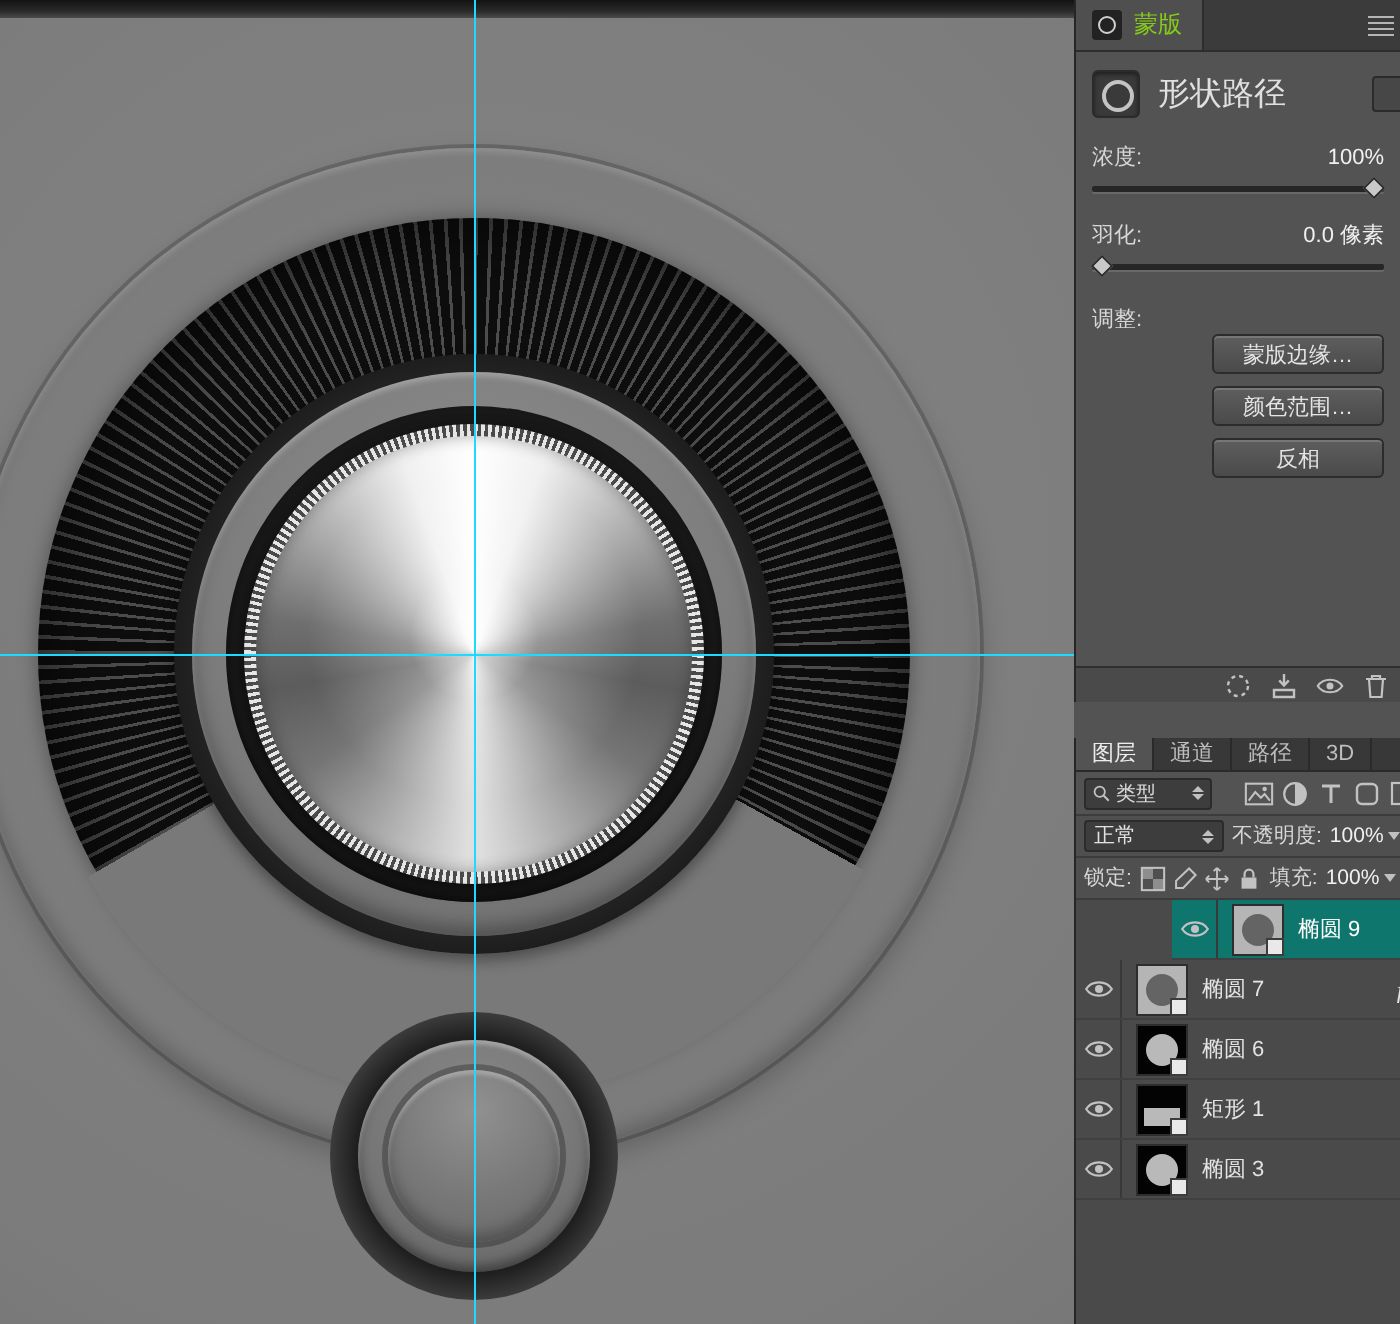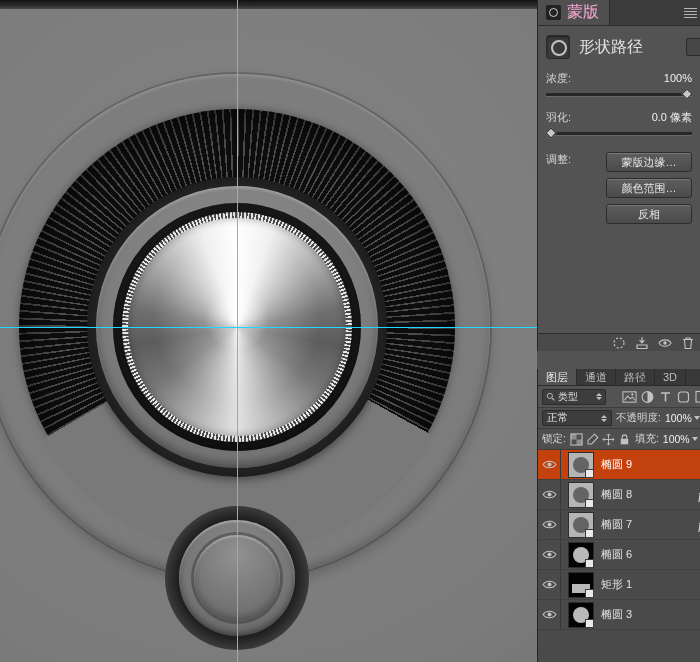--- a/index.html
+++ b/index.html
@@ -83,39 +83,39 @@
 
   
   .masks-panel {
     position:absolute; left:537px; top:0; width:163px; height:351px;
     background:#535353; border-left:1px solid #262626; overflow:hidden;
   }
   .panel-header { height:26px; background:#3b3b3b; border-bottom:1px solid #2d2d2d; display:flex; align-items:stretch; }
   .panel-tab { display:flex; align-items:center; gap:6px; padding:0 10px 0 8px; background:#4f4f4f; border-right:1px solid #2d2d2d; }
   .mask-icon { width:15px; height:15px; background:#222; border-radius:2px; position:relative; flex:none; }
   .mask-icon::after { content:""; position:absolute; left:3px; top:3px; width:7px; height:7px; border:1.5px solid #cfcfcf; border-radius:50%; }
-  .panel-tab-label { font-size:16px; color:#f9a8d4; }
+  .panel-tab-label { font-size:12px; color:#84cc16; }
   .panel-menu { margin-left:auto; align-self:center; margin-right:3px; width:13px; }
   .panel-menu i { display:block; height:1px; background:#b5b5b5; margin:2px 0; }
 
   .mask-type-row { display:flex; align-items:center; gap:9px; padding:9px 8px 7px; position:relative; }
   .shape-path-icon { width:24px; height:24px; background:#3a3a3a; border:1px solid #2b2b2b; border-radius:3px; position:relative; flex:none; box-shadow: inset 0 1px 2px rgba(0,0,0,0.5); }
   .shape-path-icon::after { content:""; position:absolute; left:4px; top:4px; width:12px; height:12px; border:2px solid #c4c4c4; border-radius:50%; }
   .mask-type-label { font-size:16px; color:#e0e0e0; }
   .mask-add-btn { position:absolute; right:-8px; top:12px; width:22px; height:18px; background:#474747; border:1px solid #2b2b2b; border-radius:2px; }
 
   .slider-row { padding:5px 8px 0; }
   .slider-head { display:flex; justify-content:space-between; align-items:baseline; font-size:11px; color:#d6d6d6; margin-bottom:7px; }
   .slider-head .val { color:#f0f0f0; }
   .slider-track { position:relative; height:3px; background:#262626; border-radius:1px; box-shadow:0 1px 0 rgba(255,255,255,0.13); margin-bottom:9px; }
   .slider-handle { position:absolute; top:-3px; width:8px; height:8px; background:#c9c9c9; border:1px solid #2a2a2a; transform:rotate(45deg); }
   .slider-handle.right { right:1px; }
   .slider-handle.left  { left:1px; }
 
-  .adjust-row { display:flex; padding:8px 8px 0; }
+  .adjust-row { display:flex; padding:8px 8px 0;flex-direction:column; }
   .adjust-label { font-size:11px; color:#d6d6d6; }
   .adjust-buttons { margin-left:auto; display:flex; flex-direction:column; gap:6px; }
   .adjust-buttons button {
     width:86px; height:20px; background:linear-gradient(#5e5e5e,#4a4a4a);
     border:1px solid #2c2c2c; border-radius:3px; color:#e4e4e4; font-size:11px;
     font-family:inherit; box-shadow: inset 0 1px 0 rgba(255,255,255,0.16); padding:0 3px; white-space:nowrap; overflow:hidden;
   }
   .masks-footer {
     position:absolute; left:0; right:0; bottom:0; height:18px; border-top:1px solid #2e2e2e;
     background:#4a4a4a; display:flex; justify-content:flex-end; align-items:center; gap:9px; padding:0 5px; color:#c2c2c2;
@@ -145,21 +145,21 @@
   .blend-combo { width:70px; height:16px; background:#3d3d3d; border:1px solid #2b2b2b; border-radius:2px; display:flex; align-items:center; padding:0 4px; font-size:10.5px; color:#e2e2e2; flex:none; }
   .value-chip { color:#f0f0f0; display:inline-flex; align-items:center; gap:2px; white-space:nowrap; }
   .dn-caret { width:0; height:0; border-left:3px solid transparent; border-right:3px solid transparent; border-top:4px solid #c0c0c0; display:inline-block; }
   .lbl { white-space:nowrap;text-align:center; }
   .lock-icons { display:flex; gap:3px; }
   .lock-icons .f-icon { width:13px; height:13px; }
   .fill-label { margin-left:auto; }
 
   .layers-list { flex:1; overflow:hidden; background:#4a4a4a; }
   .layer-row { height:30px; display:flex; align-items:center; border-bottom:1px solid #404040; position:relative; overflow:hidden; background:#4a4a4a; }
-  .layer-row.selected { background:#c2410c; }
+  .layer-row.selected { background:#0f766e;margin-left:48px; }
   .eye-cell { width:23px; align-self:stretch; border-right:1px solid #393939; display:flex; align-items:center; justify-content:center; color:#d2d2d2; flex:none; }
   .eye-cell .f-icon { width:15px; height:11px; }
   .thumb { width:24px; height:24px; margin-left:8px; position:relative; flex:none; box-shadow:0 0 0 1px #2d2d2d; }
   .thumb.light-circle { background:#b5b5b5; }
   .thumb.light-circle::before { content:""; position:absolute; left:4px; top:4px; width:16px; height:16px; border-radius:50%; background:#646464; }
   .thumb.dark-circle { background:#030303; }
   .thumb.dark-circle::before { content:""; position:absolute; left:4px; top:4px; width:16px; height:16px; border-radius:50%; background:#b9b9b9; }
   .thumb.dark-rect { background:#030303; }
   .thumb.dark-rect::before { content:""; position:absolute; left:3px; top:11px; width:18px; height:9px; background:#b9b9b9; }
   .thumb .badge { position:absolute; right:-1px; bottom:-1px; width:9px; height:9px; background:#e9e9e9; border:1px solid #3c3c3c; }
@@ -387,75 +387,60 @@
             <span class="f-icon">
               <svg viewBox="0 0 16 12">
                 <path d="M1 6 C4 1.2,12 1.2,15 6 C12 10.8,4 10.8,1 6 Z" fill="none" stroke="currentColor" stroke-width="1.2"></path>
                 <circle cx="8" cy="6" r="2.2" fill="currentColor"></circle>
               </svg>
             </span>
           </div>
           <div class="thumb light-circle">
             <i class="badge"></i>
           </div>
-          <span class="layer-name">椭圆 8</span>
+          <span class="layer-name">椭圆 7</span>
           <span class="fx-badge">fx</span>
         </div>
         <div class="layer-row">
           <div class="eye-cell">
             <span class="f-icon">
               <svg viewBox="0 0 16 12">
                 <path d="M1 6 C4 1.2,12 1.2,15 6 C12 10.8,4 10.8,1 6 Z" fill="none" stroke="currentColor" stroke-width="1.2"></path>
                 <circle cx="8" cy="6" r="2.2" fill="currentColor"></circle>
               </svg>
             </span>
           </div>
-          <div class="thumb light-circle">
+          <div class="thumb dark-circle">
             <i class="badge"></i>
           </div>
-          <span class="layer-name">椭圆 7</span>
-          <span class="fx-badge">fx</span>
+          <span class="layer-name">椭圆 6</span>
         </div>
         <div class="layer-row">
           <div class="eye-cell">
             <span class="f-icon">
               <svg viewBox="0 0 16 12">
                 <path d="M1 6 C4 1.2,12 1.2,15 6 C12 10.8,4 10.8,1 6 Z" fill="none" stroke="currentColor" stroke-width="1.2"></path>
                 <circle cx="8" cy="6" r="2.2" fill="currentColor"></circle>
               </svg>
             </span>
           </div>
-          <div class="thumb dark-circle">
+          <div class="thumb dark-rect">
             <i class="badge"></i>
           </div>
-          <span class="layer-name">椭圆 6</span>
+          <span class="layer-name">矩形 1</span>
         </div>
         <div class="layer-row">
           <div class="eye-cell">
             <span class="f-icon">
               <svg viewBox="0 0 16 12">
                 <path d="M1 6 C4 1.2,12 1.2,15 6 C12 10.8,4 10.8,1 6 Z" fill="none" stroke="currentColor" stroke-width="1.2"></path>
                 <circle cx="8" cy="6" r="2.2" fill="currentColor"></circle>
               </svg>
             </span>
           </div>
-          <div class="thumb dark-rect">
-            <i class="badge"></i>
-          </div>
-          <span class="layer-name">矩形 1</span>
-        </div>
-        <div class="layer-row">
-          <div class="eye-cell">
-            <span class="f-icon">
-              <svg viewBox="0 0 16 12">
-                <path d="M1 6 C4 1.2,12 1.2,15 6 C12 10.8,4 10.8,1 6 Z" fill="none" stroke="currentColor" stroke-width="1.2"></path>
-                <circle cx="8" cy="6" r="2.2" fill="currentColor"></circle>
-              </svg>
-            </span>
-          </div>
           <div class="thumb dark-circle">
             <i class="badge"></i>
           </div>
           <span class="layer-name">椭圆 3</span>
         </div>
       </div>
   </div>
 </div>
 
 </body></html>

